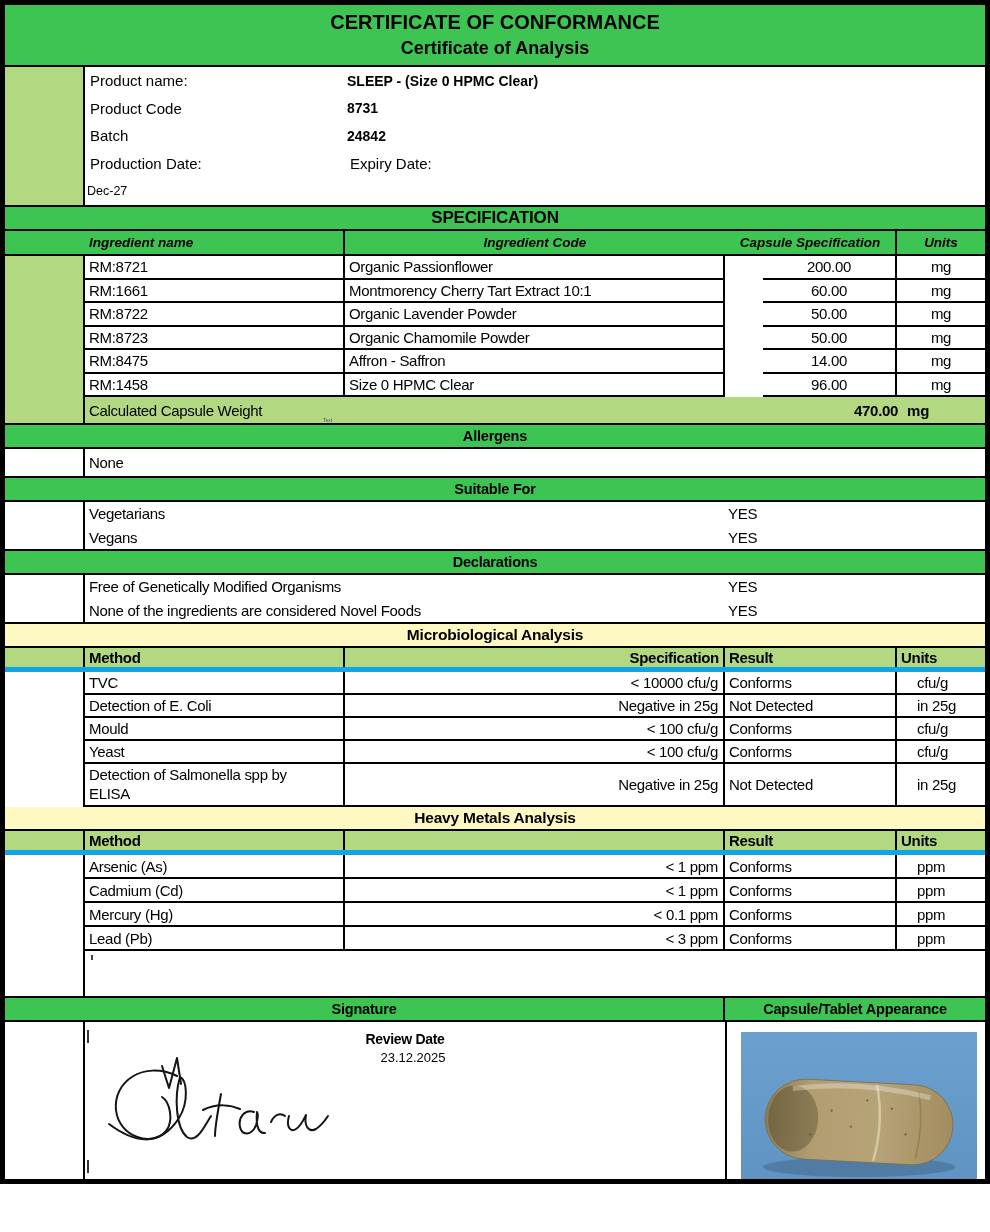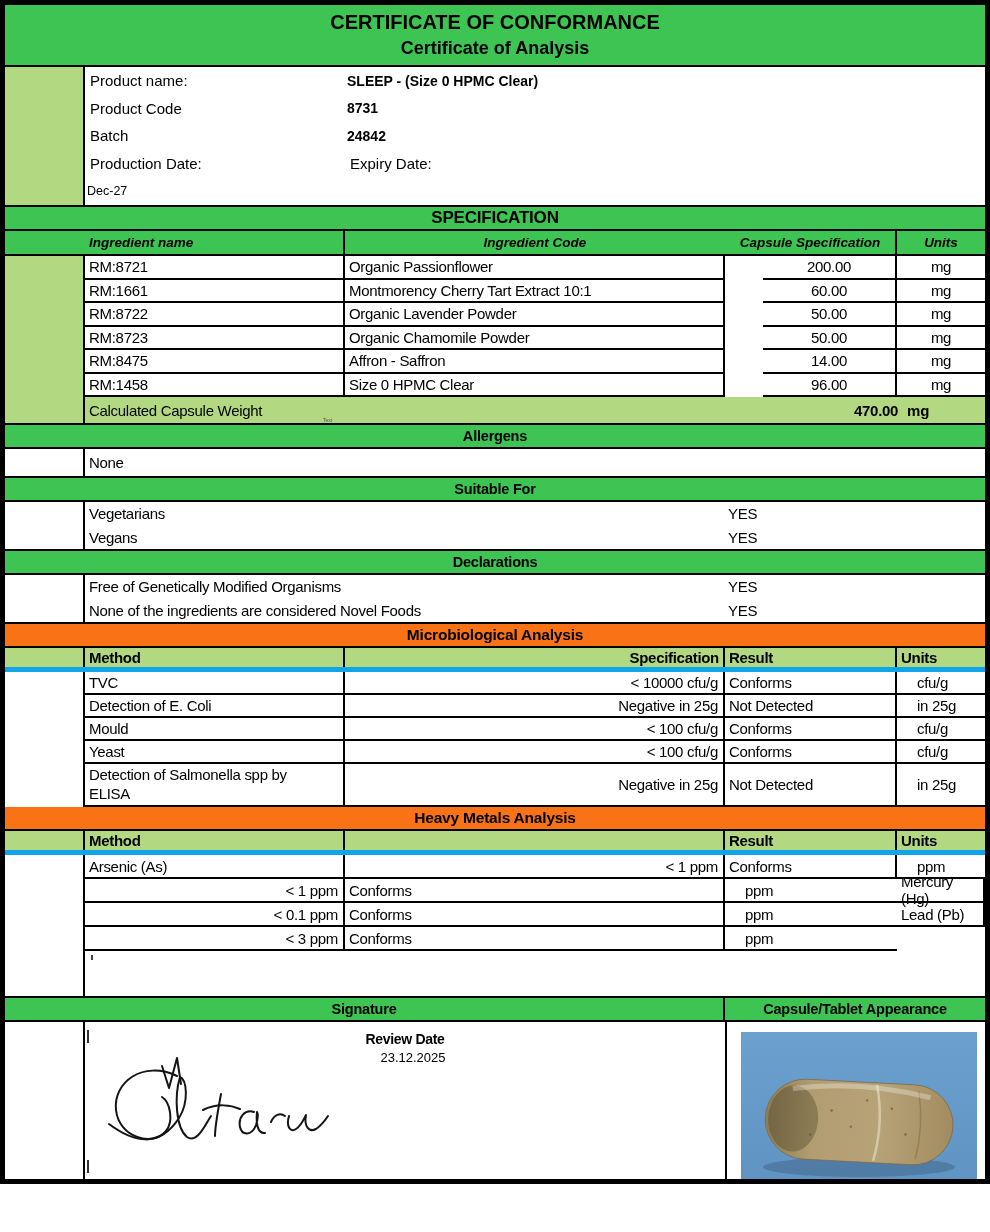--- a/index.html
+++ b/index.html
@@ -7,21 +7,21 @@
   .page {
     width: 990px; height: 1184px;
     border: 5px solid #000;
     background: #fff;
     position: relative;
     font-family: "Liberation Sans", sans-serif;
     color: #000;
     overflow: hidden;
   }
   .gb { background: #3ec452; }
-  .lg { background: #f97316; text-align: right; }
+  .lg { background: #fef9c3; text-align: right; }
 
   
   .banner-main {
     height: 62px; border-bottom: 2px solid #000;
     display: flex; flex-direction: column; align-items: center; justify-content: center; gap: 4px;
   }
   .banner-main .t1 { font-size: 20px; font-weight: bold; }
   .banner-main .t2 { font-size: 18px; font-weight: bold; }
 
   
@@ -295,20 +295,21 @@
     <div class="ah-spec"></div>
     <div class="ah-result">Result</div>
     <div class="ah-units">Units</div>
   </div>
   <div class="an-rows heavy-rows">
     <div class="heavy-left"></div>
     <div class="acell a-method">Arsenic (As)</div>
     <div class="acell a-spec">&lt; 1 ppm</div>
     <div class="acell a-result">Conforms</div>
     <div class="acell a-units">ppm</div>
+    <div class="acell a-method">Cadmium (Cd)</div>
     <div class="acell a-spec">&lt; 1 ppm</div>
     <div class="acell a-result">Conforms</div>
     <div class="acell a-units">ppm</div>
     <div class="acell a-method">Mercury (Hg)</div>
     <div class="acell a-spec">&lt; 0.1 ppm</div>
     <div class="acell a-result">Conforms</div>
     <div class="acell a-units">ppm</div>
     <div class="acell a-method">Lead (Pb)</div>
     <div class="acell a-spec">&lt; 3 ppm</div>
     <div class="acell a-result">Conforms</div>

